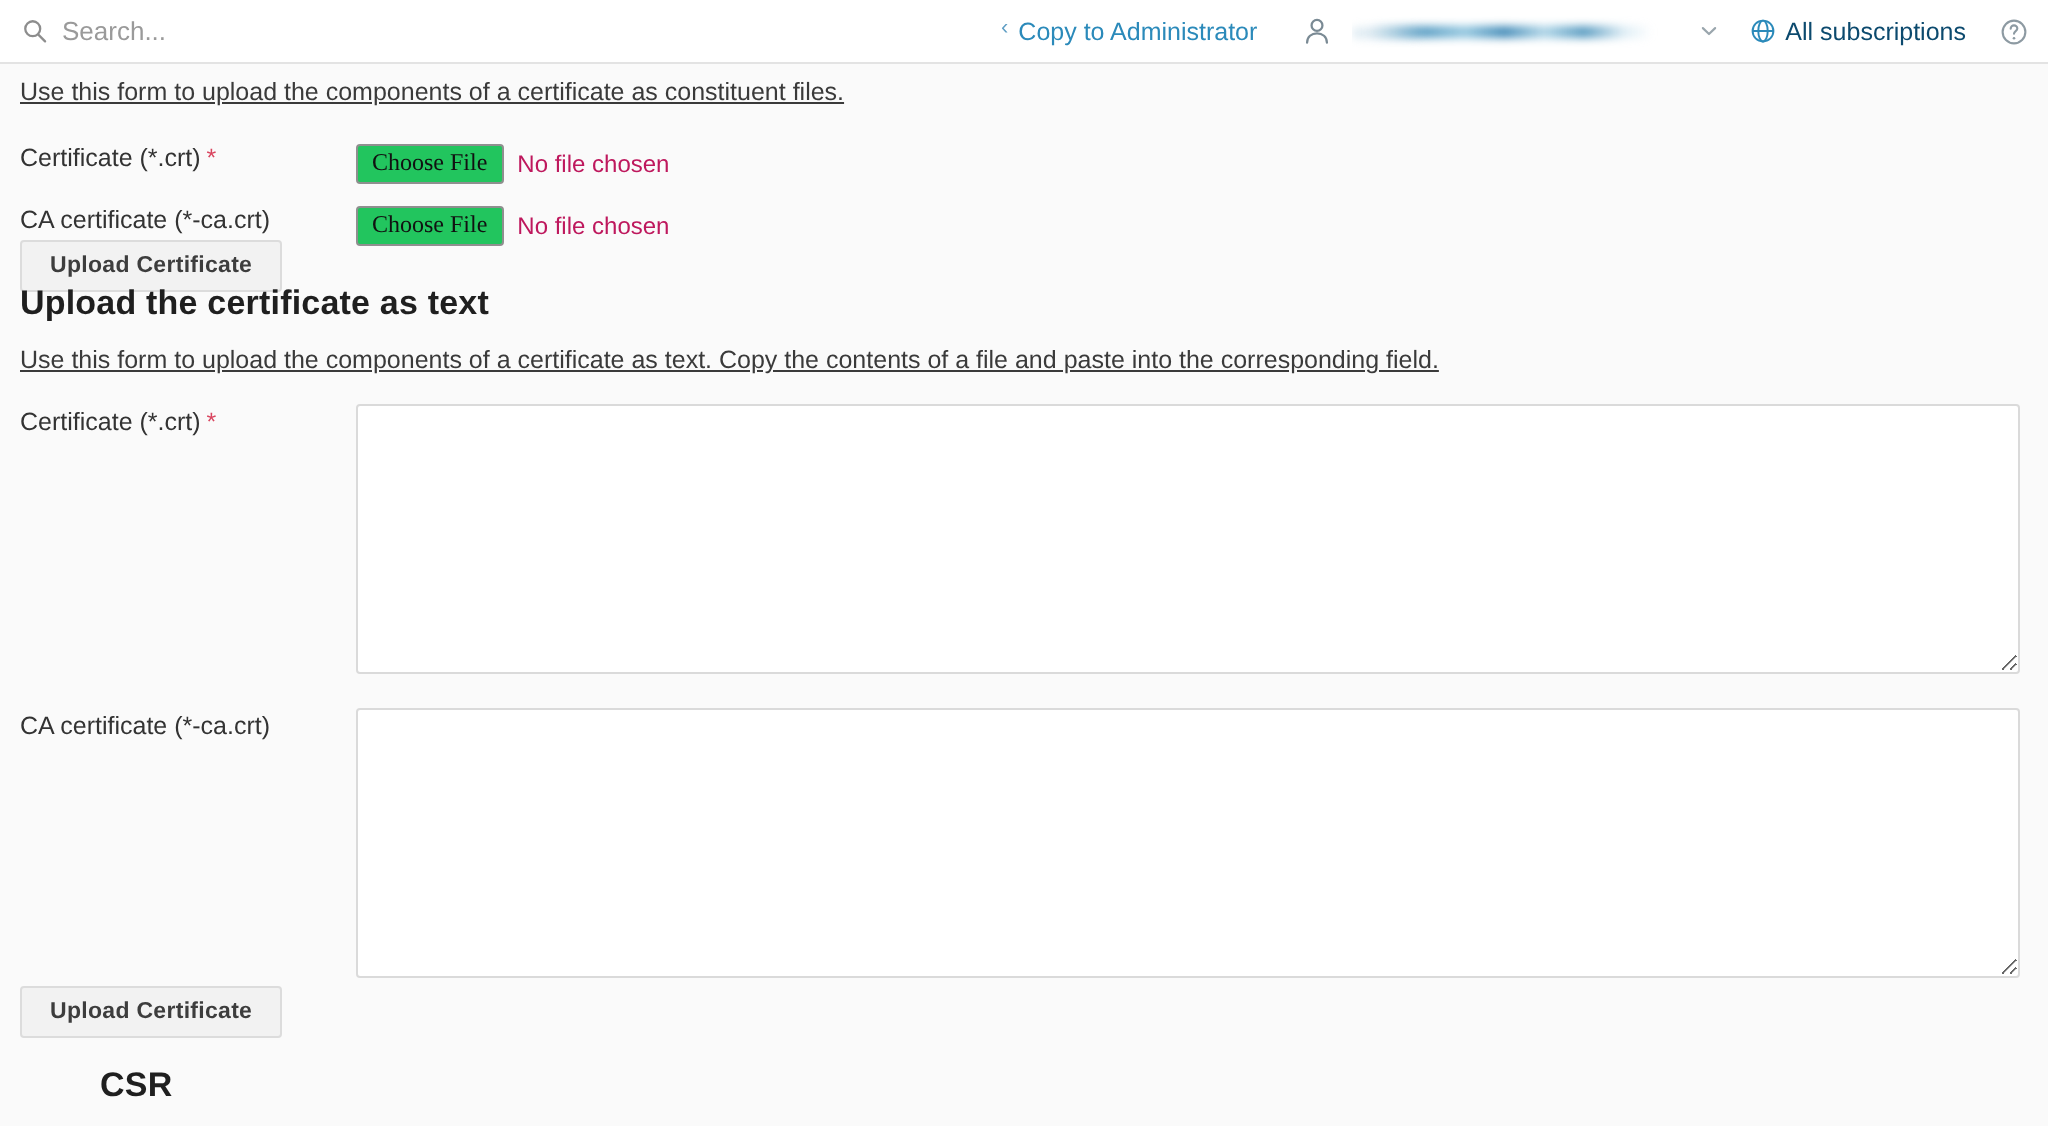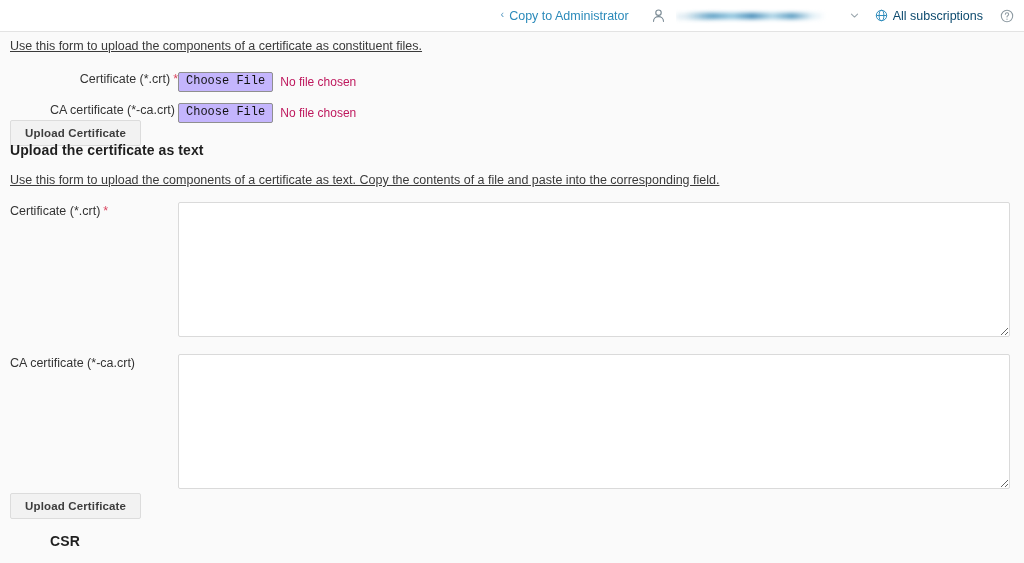--- a/index.html
+++ b/index.html
@@ -164,35 +164,34 @@
 
   .field-row {
     position: absolute;
     display: flex;
     align-items: flex-start;
   }
   .field-label {
     font-size: 12.5px;
     color: #333;
     white-space: nowrap;
-    text-align: right;
   }
   .req-star { color: #d9455f; margin-left: 3px; }
 
   
   .file-input-wrap {
     display: flex;
     align-items: center;
     gap: 0;
   }
   .choose-file-btn {
-    font-family: Liberation Mono, monospace;
+    font-family: Liberation Serif, serif;
     font-size: 12px;
     color: #111;
-    background: #c4b5fd;
+    background: #22c55e;
     border: 1px solid #8f8f8f;
     border-radius: 2px;
     padding: 2px 7px 3px 7px;
     line-height: 1.1;
     cursor: pointer;
   }
   .no-file-text {
     font-size: 12px;
     color: #be185d;
     margin-left: 7px;
@@ -208,21 +207,21 @@
     background: #f2f2f2;
     border: 1px solid #dcdcdc;
     border-radius: 2px;
     padding: 6px 14px;
     cursor: pointer;
     letter-spacing: 0.15px;
   }
 
   .section-title {
     position: absolute;
-    font-size: 14px;
+    font-size: 17px;
     font-weight: bold;
     color: #1f1f1f;
     letter-spacing: 0.1px;
   }
 
   .cert-textarea {
     position: absolute;
     background: #ffffff;
     border: 1px solid #dadada;
     border-radius: 2px;
@@ -233,20 +232,29 @@
     outline: none;
     resize: both;
     overflow: auto;
   }
 </style>
 </head>
 <body>
 
 <div id="top-header">
 
+  <div id="search-box">
+    <span>
+      <svg class="search-glyph" viewBox="0 0 16 16" fill="none" stroke="#8d8d8d" stroke-width="1.4">
+        <circle cx="6.6" cy="6.6" r="4.6"></circle>
+        <line x1="10.2" y1="10.4" x2="14.2" y2="14.4" stroke-linecap="round"></line>
+      </svg>
+    </span>
+    <input id="search-input" type="text" placeholder="Search..." style="">
+  </div>
 
   <div id="header-right">
 
     <a id="back-to-admin">
       <span class="chev-left">‹</span>
       <span>Copy to Administrator</span>
     </a>
 
     <span>
       <svg class="person-glyph" viewBox="0 0 16 16" fill="none" stroke="#7a8a94" stroke-width="1.2">

